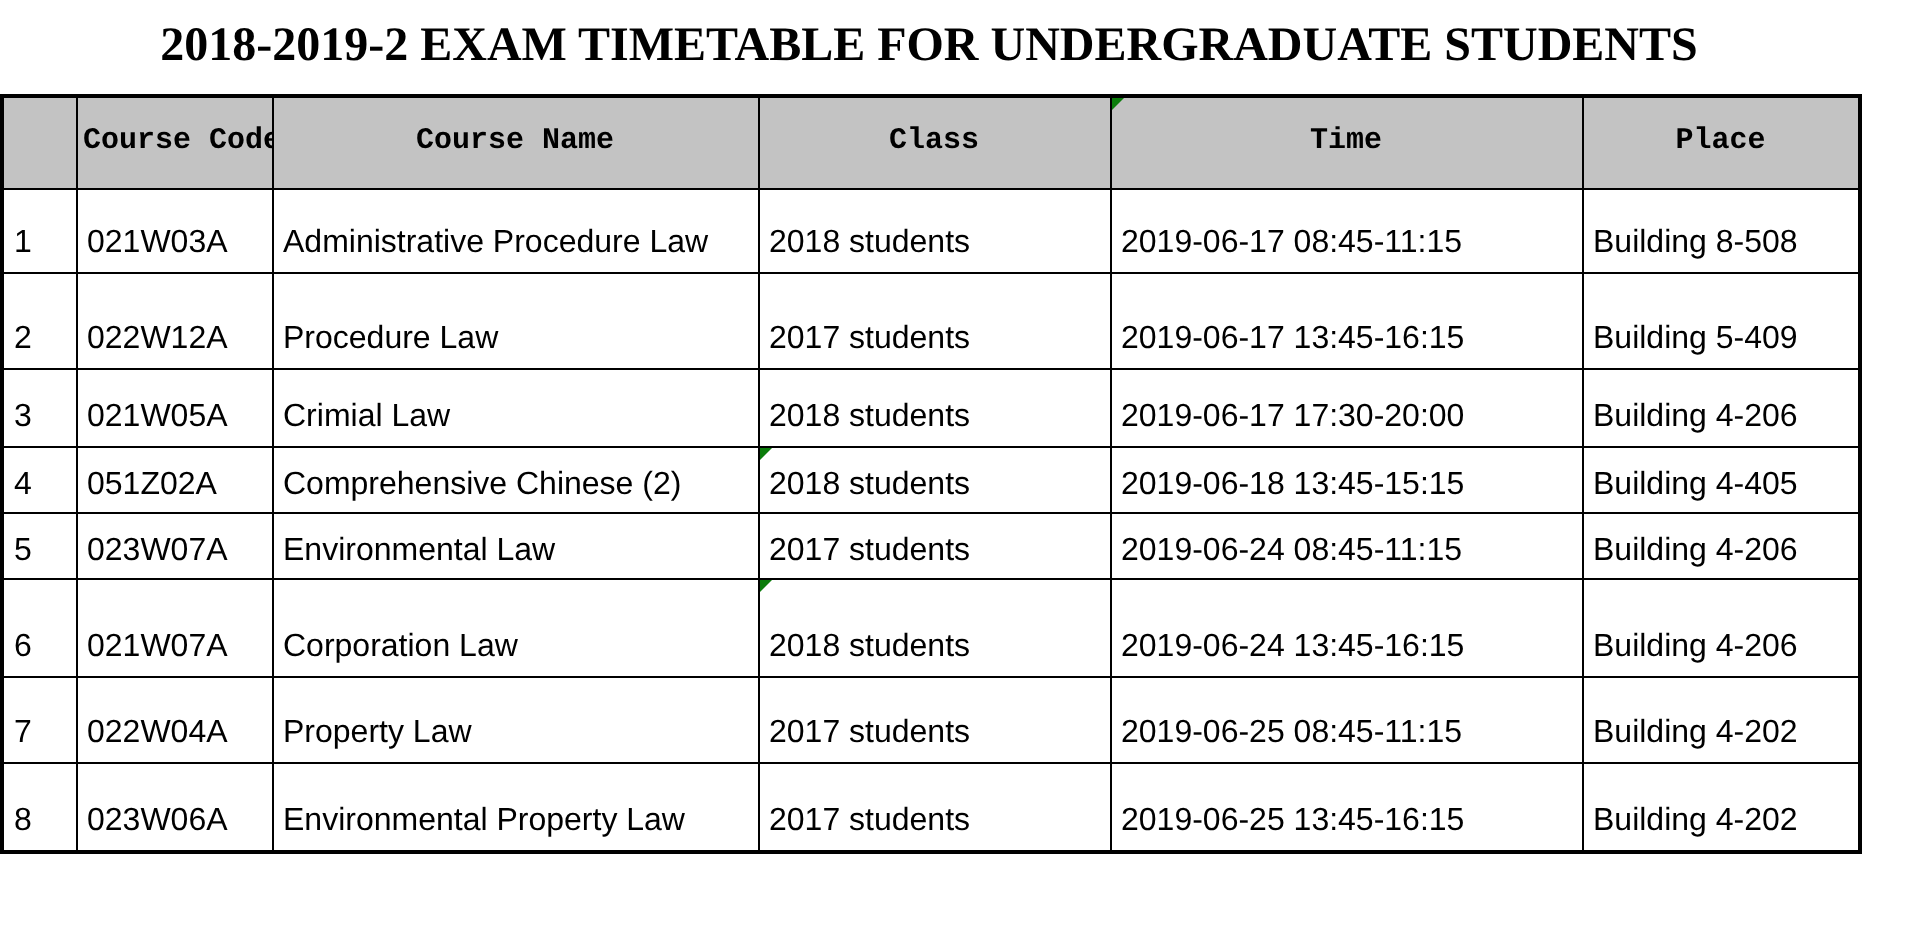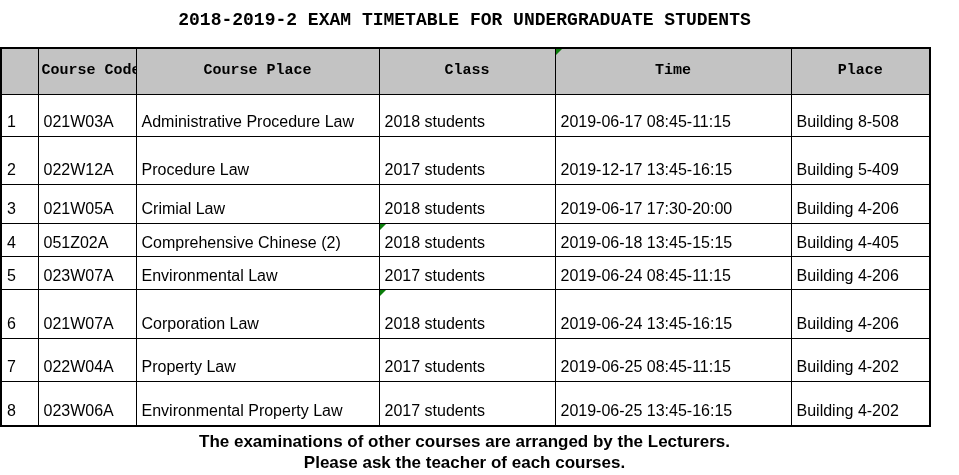--- a/index.html
+++ b/index.html
@@ -14,23 +14,23 @@
     background: #ffffff;
     overflow: hidden;
     font-family: "Liberation Sans", sans-serif;
     color: #000;
   }
   .title {
     width: 929px;
     height: 37px;
     padding-top: 10px;
     text-align: center;
-    font-family: Liberation Mono, monospace;
+    font-family: Liberation Serif, serif;
     font-weight: bold;
-    font-size: 18px;
+    font-size: 24px;
     letter-spacing: 0px;
     color: #000;
   }
   table.timetable {
     border-collapse: collapse;
     table-layout: fixed;
     width: 929px;
     margin: 0;
   }
   table.timetable th, table.timetable td {
@@ -113,41 +113,41 @@
         <col class="c-code">
         <col class="c-name">
         <col class="c-class">
         <col class="c-time">
         <col class="c-place">
     </colgroup>
     <thead>
       <tr>
         <th></th>
         <th>Course Code</th>
-        <th>Course Place</th>
+        <th>Course Name</th>
         <th>Class</th>
         <th>Time<span class="corner-marker"></span></th>
         <th>Place</th>
       </tr>
     </thead>
     <tbody>
       <tr>
         <td>1</td>
         <td>021W03A</td>
         <td>Administrative Procedure Law</td>
         <td>2018 students</td>
         <td>2019-06-17 08:45-11:15</td>
         <td>Building 8-508</td>
       </tr>
       <tr>
         <td>2</td>
         <td>022W12A</td>
         <td>Procedure Law</td>
         <td>2017 students</td>
-        <td>2019-12-17 13:45-16:15</td>
+        <td>2019-06-17 13:45-16:15</td>
         <td>Building 5-409</td>
       </tr>
       <tr>
         <td>3</td>
         <td>021W05A</td>
         <td>Crimial Law</td>
         <td>2018 students</td>
         <td>2019-06-17 17:30-20:00</td>
         <td>Building 4-206</td>
       </tr>
@@ -187,18 +187,14 @@
         <td>8</td>
         <td>023W06A</td>
         <td>Environmental Property Law</td>
         <td>2017 students</td>
         <td>2019-06-25 13:45-16:15</td>
         <td>Building 4-202</td>
       </tr>
     </tbody>
   </table>
 
-  <div class="footer">
-    <div>The examinations of other courses are arranged by the Lecturers.</div>
-    <div>Please ask the teacher of each courses.</div>
-  </div>
 
 </div>
 
 </body></html>

